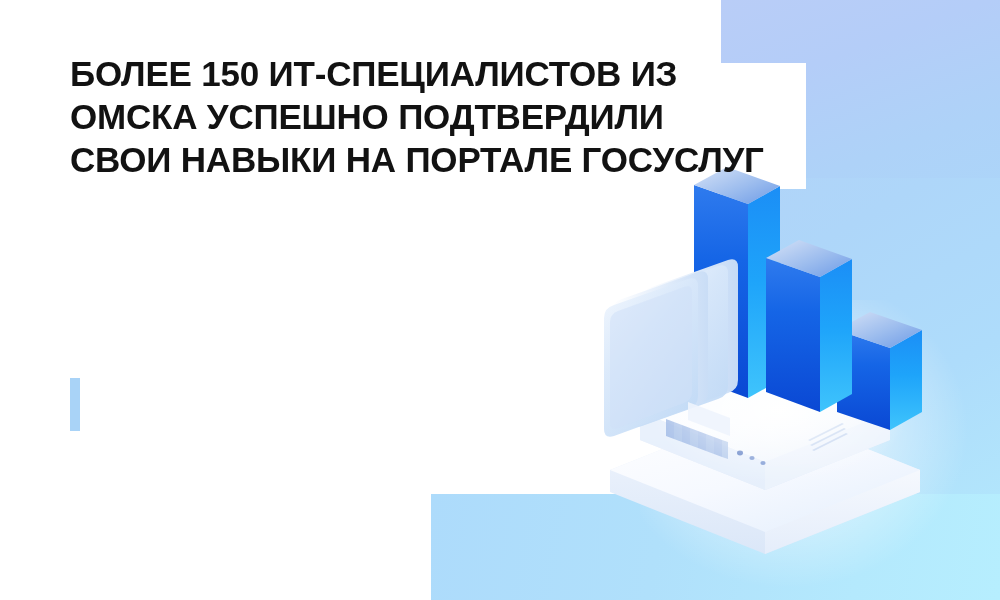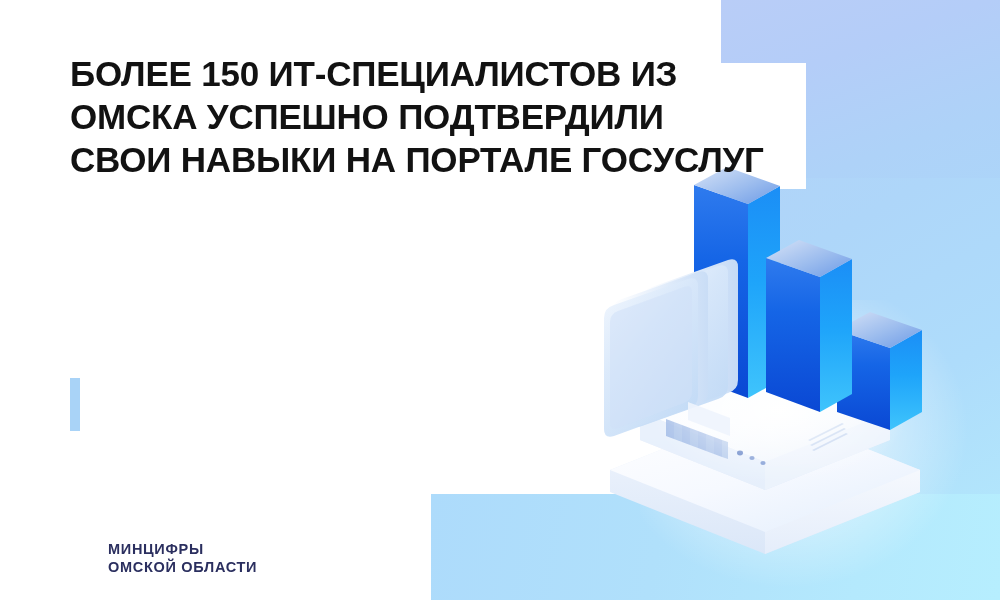--- a/index.html
+++ b/index.html
@@ -326,18 +326,14 @@
       </g>
 
       <path d="M118 262 L160 278 L160 296 L118 280 Z" fill="#eef4fd" opacity="0.9"></path>
     </svg>
   </div>
 
   <h1 class="headline">БОЛЕЕ 150 ИТ-СПЕЦИАЛИСТОВ ИЗ ОМСКА УСПЕШНО ПОДТВЕРДИЛИ СВОИ НАВЫКИ НА ПОРТАЛЕ ГОСУСЛУГ</h1>
 
   <div class="accent-bar"></div>
 
-  <div class="logo">
-    <div class="logo-line">МИНЦИФРЫ</div>
-    <div class="logo-line">ОМСКОЙ ОБЛАСТИ</div>
-  </div>
 
 </div>
 
 </body></html>

